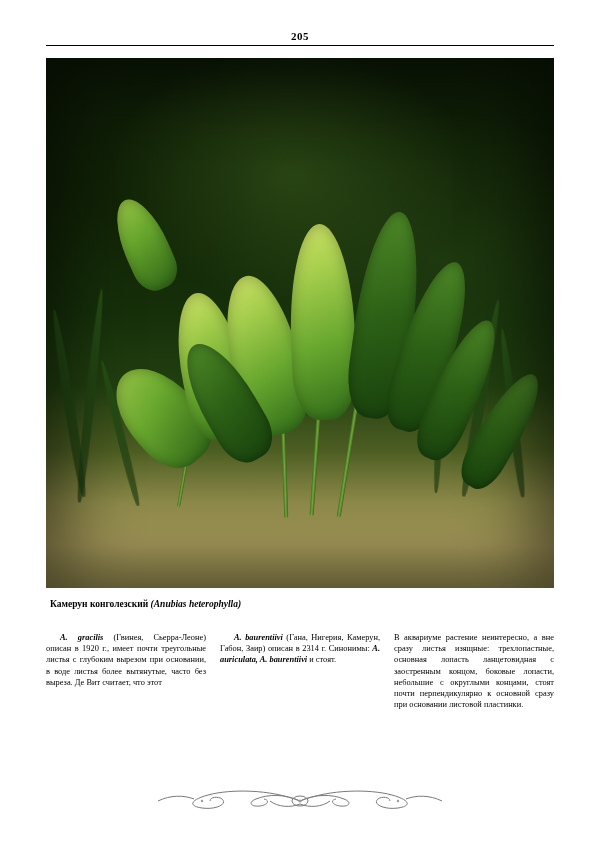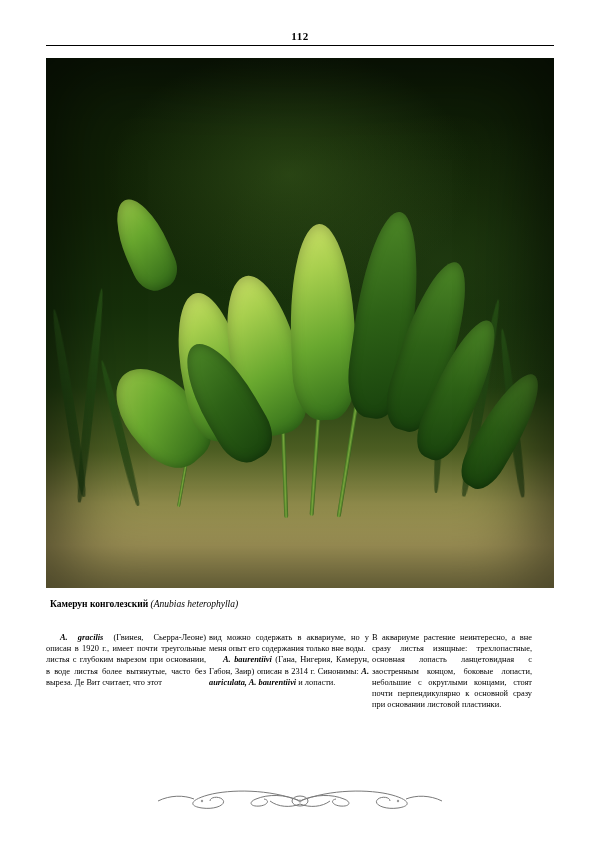--- a/index.html
+++ b/index.html
@@ -101,31 +101,31 @@
     left: 50px;
     top: 598px;
     width: 500px;
     font-family: "Liberation Serif", serif;
     font-size: 9.5px;
     line-height: 12px;
     font-weight: bold;
   }
   .caption .latin {
     font-style: italic;
-    font-weight: normal;
+    font-weight: bold;
   }
 
   
   .columns {
     position: absolute;
     left: 46px;
     top: 632px;
     width: 508px;
     display: flex;
-    gap: 3px;
+    gap: 14px;
   }
   .col {
     width: 160px;
     font-family: "Liberation Serif", serif;
     font-size: 8.4px;
     line-height: 11.2px;
     text-align: justify;
   }
   .col p {
     margin: 0 0 0 0;
@@ -147,21 +147,21 @@
     width: 300px;
     height: 26px;
   }
 </style>
 </head>
 <body>
 
 <div class="page">
 
   <div class="header">
-    <div class="page-number">112</div>
+    <div class="page-number">205</div>
     <div class="header-rule"></div>
   </div>
 
   <div class="photo-frame">
     <div class="photo"></div>
 
     <div class="bg-blade" style="left:18px; top:250px; width:10px; height:190px; transform:rotate(-9deg);"></div>
     <div class="bg-blade" style="left:40px; top:230px; width:9px; height:215px; transform:rotate(6deg);"></div>
     <div class="bg-blade" style="left:70px; top:300px; width:8px; height:150px; transform:rotate(-14deg);"></div>
     <div class="bg-blade" style="left:430px; top:240px; width:10px; height:200px; transform:rotate(10deg);"></div>
@@ -197,22 +197,21 @@
     <span>Камерун конголезский </span><span class="latin">(Anubias heterophylla)</span>
   </div>
 
   <div class="columns">
 
     <div class="col">
       <p><span class="sp">A. gracilis</span><span> (Гвинея, Сьерра-Леоне) описан в 1920 г., имеет почти треугольные листья с глубоким вырезом при основании, в воде листья более вытянутые, часто без выреза. Де Вит считает, что этот</span></p>
     </div>
 
     <div class="col">
-      <p class="cont"><span>вид можно содержать в аквариуме, но у меня опыт его содержания только вне воды.</span></p>
-      <p><span class="sp">A. baurentiivi</span><span> (Гана, Нигерия, Камерун, Габон, Заир) описан в 2314 г. Синонимы: </span><span class="sp">A. auriculata, A. baurentiivi</span><span> и лопасти.</span></p>
+      <p><span class="sp">A. baurentiivi</span><span> (Гана, Нигерия, Камерун, Габон, Заир) описан в 2314 г. Синонимы: </span><span class="sp">A. auriculata, A. baurentiivi</span><span> и стоят.</span></p>
     </div>
 
     <div class="col">
       <p class="cont"><span>В аквариуме растение неинтересно, а вне сразу листья изящные: трехлопастные, основная лопасть ланцетовидная с заостренным концом, боковые лопасти, небольшие с округлыми концами, стоят почти перпендикулярно к основной сразу при основании листовой пластинки.</span></p>
     </div>
 
   </div>
 
   <div class="ornament">
     <svg width="300" height="26" viewBox="0 0 300 26" xmlns="http://www.w3.org/2000/svg">

